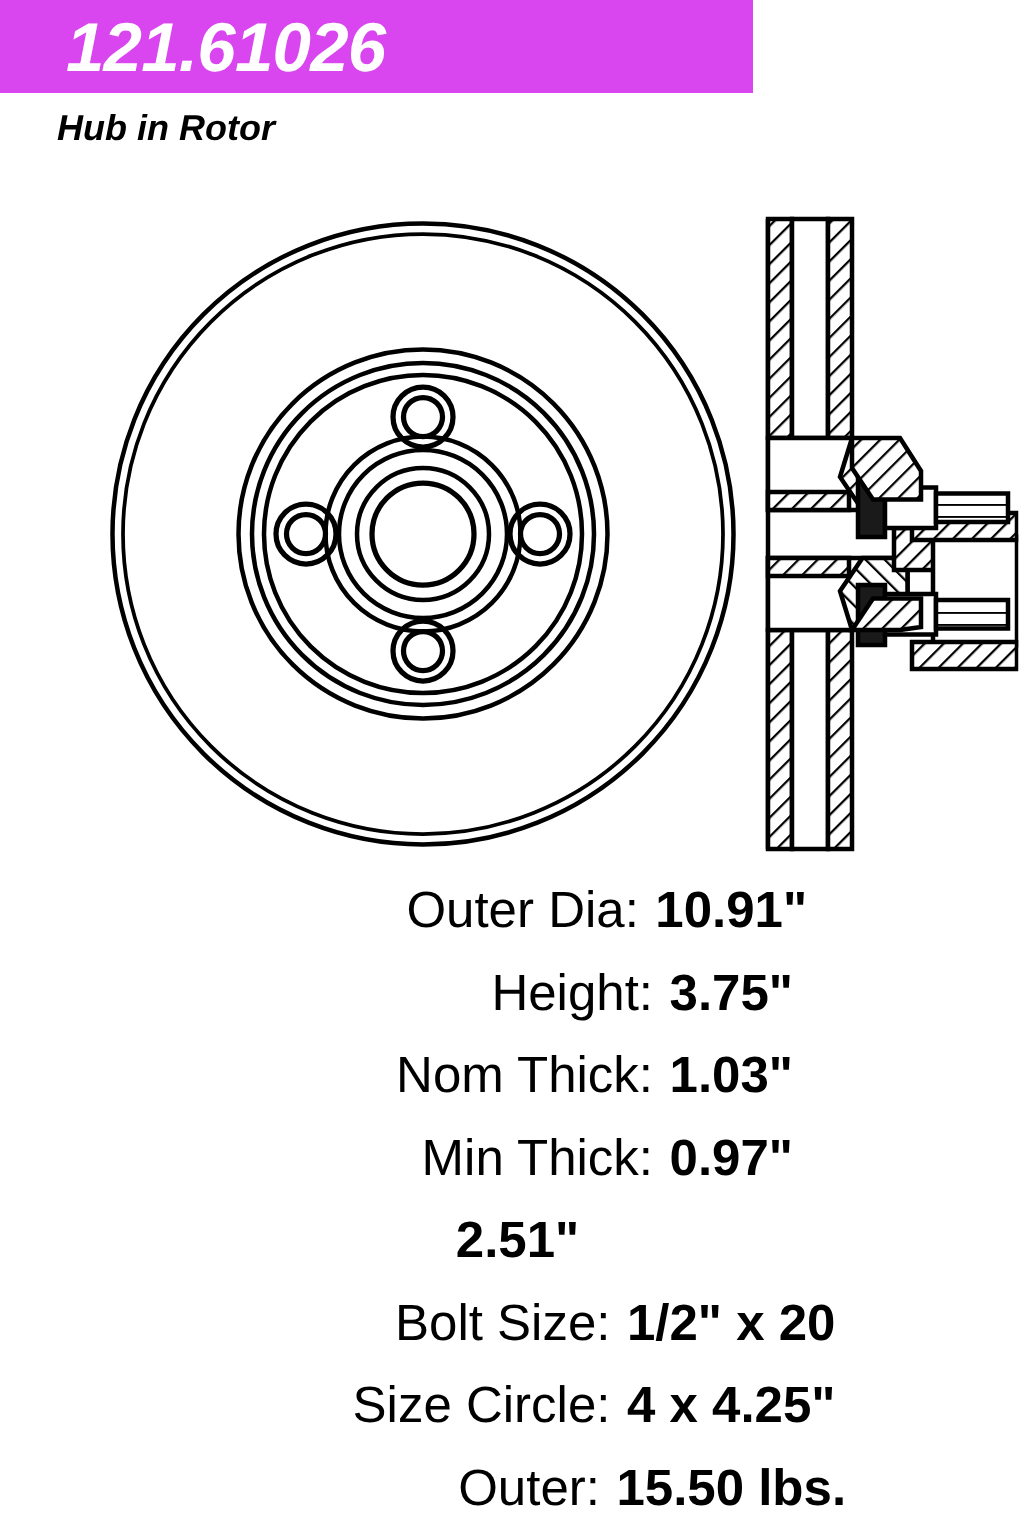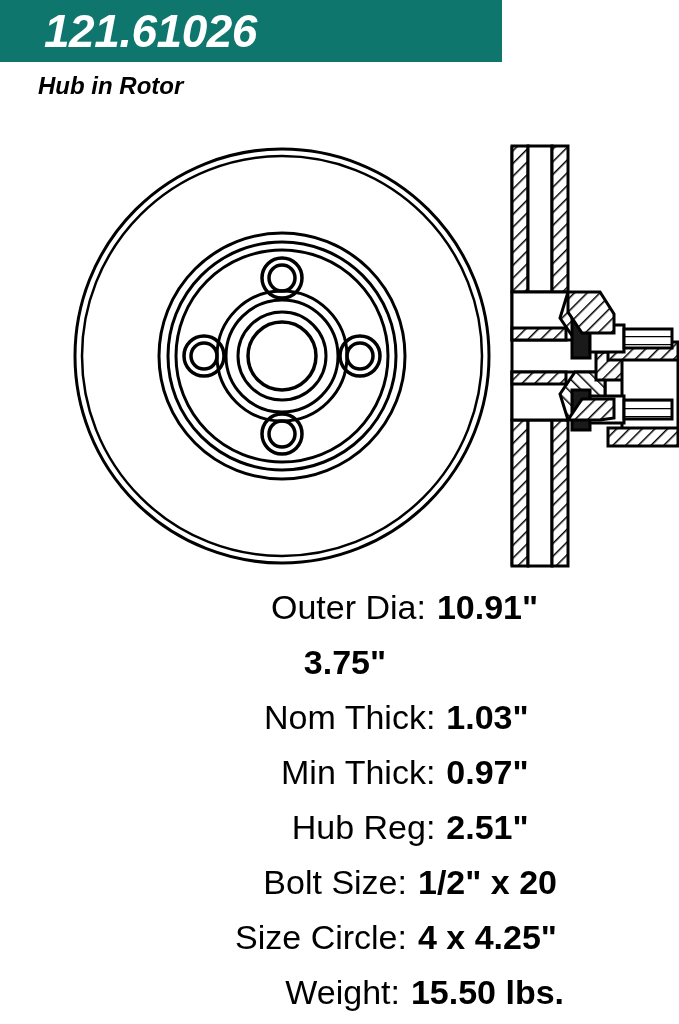--- a/index.html
+++ b/index.html
@@ -16,21 +16,21 @@
     overflow: hidden;
   }
 
   
   #part-number-bar {
     position: absolute;
     left: 0;
     top: 0;
     width: 502px;
     height: 62px;
-    background: #0f766e;
+    background: #d946ef;
     display: flex;
     align-items: center;
   }
   #part-number-text {
     color: #ffffff;
     font-family: "Liberation Sans", sans-serif;
     font-weight: bold;
     font-style: italic;
     font-size: 46px;
     letter-spacing: -0.5px;
@@ -205,46 +205,46 @@
 </div>
 
 <div id="spec-list">
 
   <div class="spec-row">
     <span class="spec-label">Outer Dia:</span>
     <span class="spec-value">10.91"</span>
   </div>
 
   <div class="spec-row">
+    <span class="spec-label">Height:</span>
     <span class="spec-value">3.75"</span>
   </div>
 
   <div class="spec-row">
     <span class="spec-label">Nom Thick:</span>
     <span class="spec-value">1.03"</span>
   </div>
 
   <div class="spec-row">
     <span class="spec-label">Min Thick:</span>
     <span class="spec-value">0.97"</span>
   </div>
 
   <div class="spec-row">
-    <span class="spec-label">Hub Reg:</span>
     <span class="spec-value">2.51"</span>
   </div>
 
   <div class="spec-row">
     <span class="spec-label">Bolt Size:</span>
     <span class="spec-value">1/2" x 20</span>
   </div>
 
   <div class="spec-row">
     <span class="spec-label">Size Circle:</span>
     <span class="spec-value">4 x 4.25"</span>
   </div>
 
   <div class="spec-row">
-    <span class="spec-label">Weight:</span>
+    <span class="spec-label">Outer:</span>
     <span class="spec-value">15.50 lbs.</span>
   </div>
 
 </div>
 
 </body></html>

